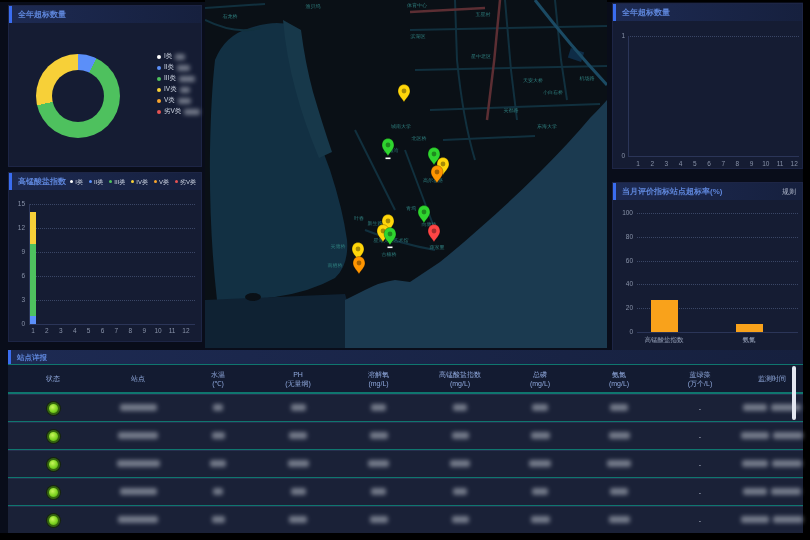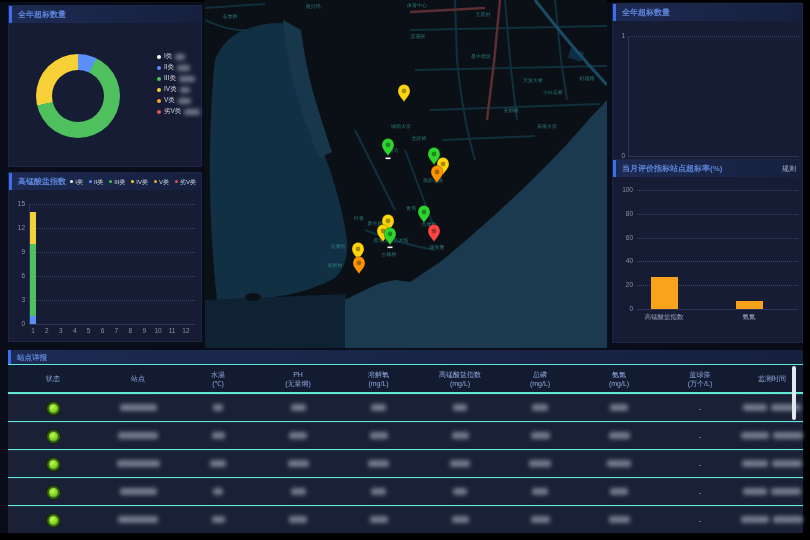--- a/index.html
+++ b/index.html
@@ -270,21 +270,21 @@
         <div class="xlab" style="left: 96px; top: 140px;">6</div>
         <div class="xlab" style="left: 110.2px; top: 140px;">7</div>
         <div class="xlab" style="left: 124.4px; top: 140px;">8</div>
         <div class="xlab" style="left: 138.6px; top: 140px;">9</div>
         <div class="xlab" style="left: 152.8px; top: 140px;">10</div>
         <div class="xlab" style="left: 167px; top: 140px;">11</div>
         <div class="xlab" style="left: 181.2px; top: 140px;">12</div>
       </div>
   </div>
 
-  <div class="panel" style="left:612px;top:159px;width:191px;height:184px;">
+  <div class="panel" style="left:612px;top:182px;width:191px;height:184px;">
     <div class="ptitle">
       <span>当月评价指标站点超标率(%)</span>
       <span class="action">规则</span>
     </div>
     <div class="chart" id="rate-chart" style="top:16px;height:150px;">
         <div class="ylab" style="left: 2px; top: 129px; width: 18px;">0</div>
         <div class="gridline" style="left: 24px; width: 161px; top: 109.2px;"></div>
         <div class="ylab" style="left: 2px; top: 105.2px; width: 18px;">20</div>
         <div class="gridline" style="left: 24px; width: 161px; top: 85.4px;"></div>
         <div class="ylab" style="left: 2px; top: 81.4px; width: 18px;">40</div>
@@ -295,21 +295,21 @@
         <div class="gridline" style="left: 24px; width: 161px; top: 14px;"></div>
         <div class="ylab" style="left: 2px; top: 10px; width: 18px;">100</div>
         <div class="axisline-h" style="left: 24px; top: 133px; width: 161px;"></div>
         <div class="bar" style="left: 37.5px; width: 27px; top: 100.87px; height: 32.13px; background: rgb(249, 162, 27);"></div>
         <div class="catlab" style="left: 51px; top: 137px;">高锰酸盐指数</div>
         <div class="bar" style="left: 122.5px; width: 27px; top: 124.67px; height: 8.33px; background: rgb(249, 162, 27);"></div>
         <div class="catlab" style="left: 136px; top: 137px;">氨氮</div>
       </div>
   </div>
 
-  <div class="panel" style="left:8px;top:350px;width:795px;height:183px;background:#5eead4;border:none;">
+  <div class="panel" style="left:8px;top:350px;width:795px;height:183px;background:#0f766e;border:none;">
     <div class="ptitle" style="height:14px;line-height:13px;font-size:7.5px;">
       <span>站点详报</span>
     </div>
     <div class="tbl-head" id="tbl-head" style="left:0;top:15px;width:795px;height:27px;">
         <div class="hc">
           <div>状态</div>
         </div>
         <div class="hc">
           <div>站点</div>
         </div>

